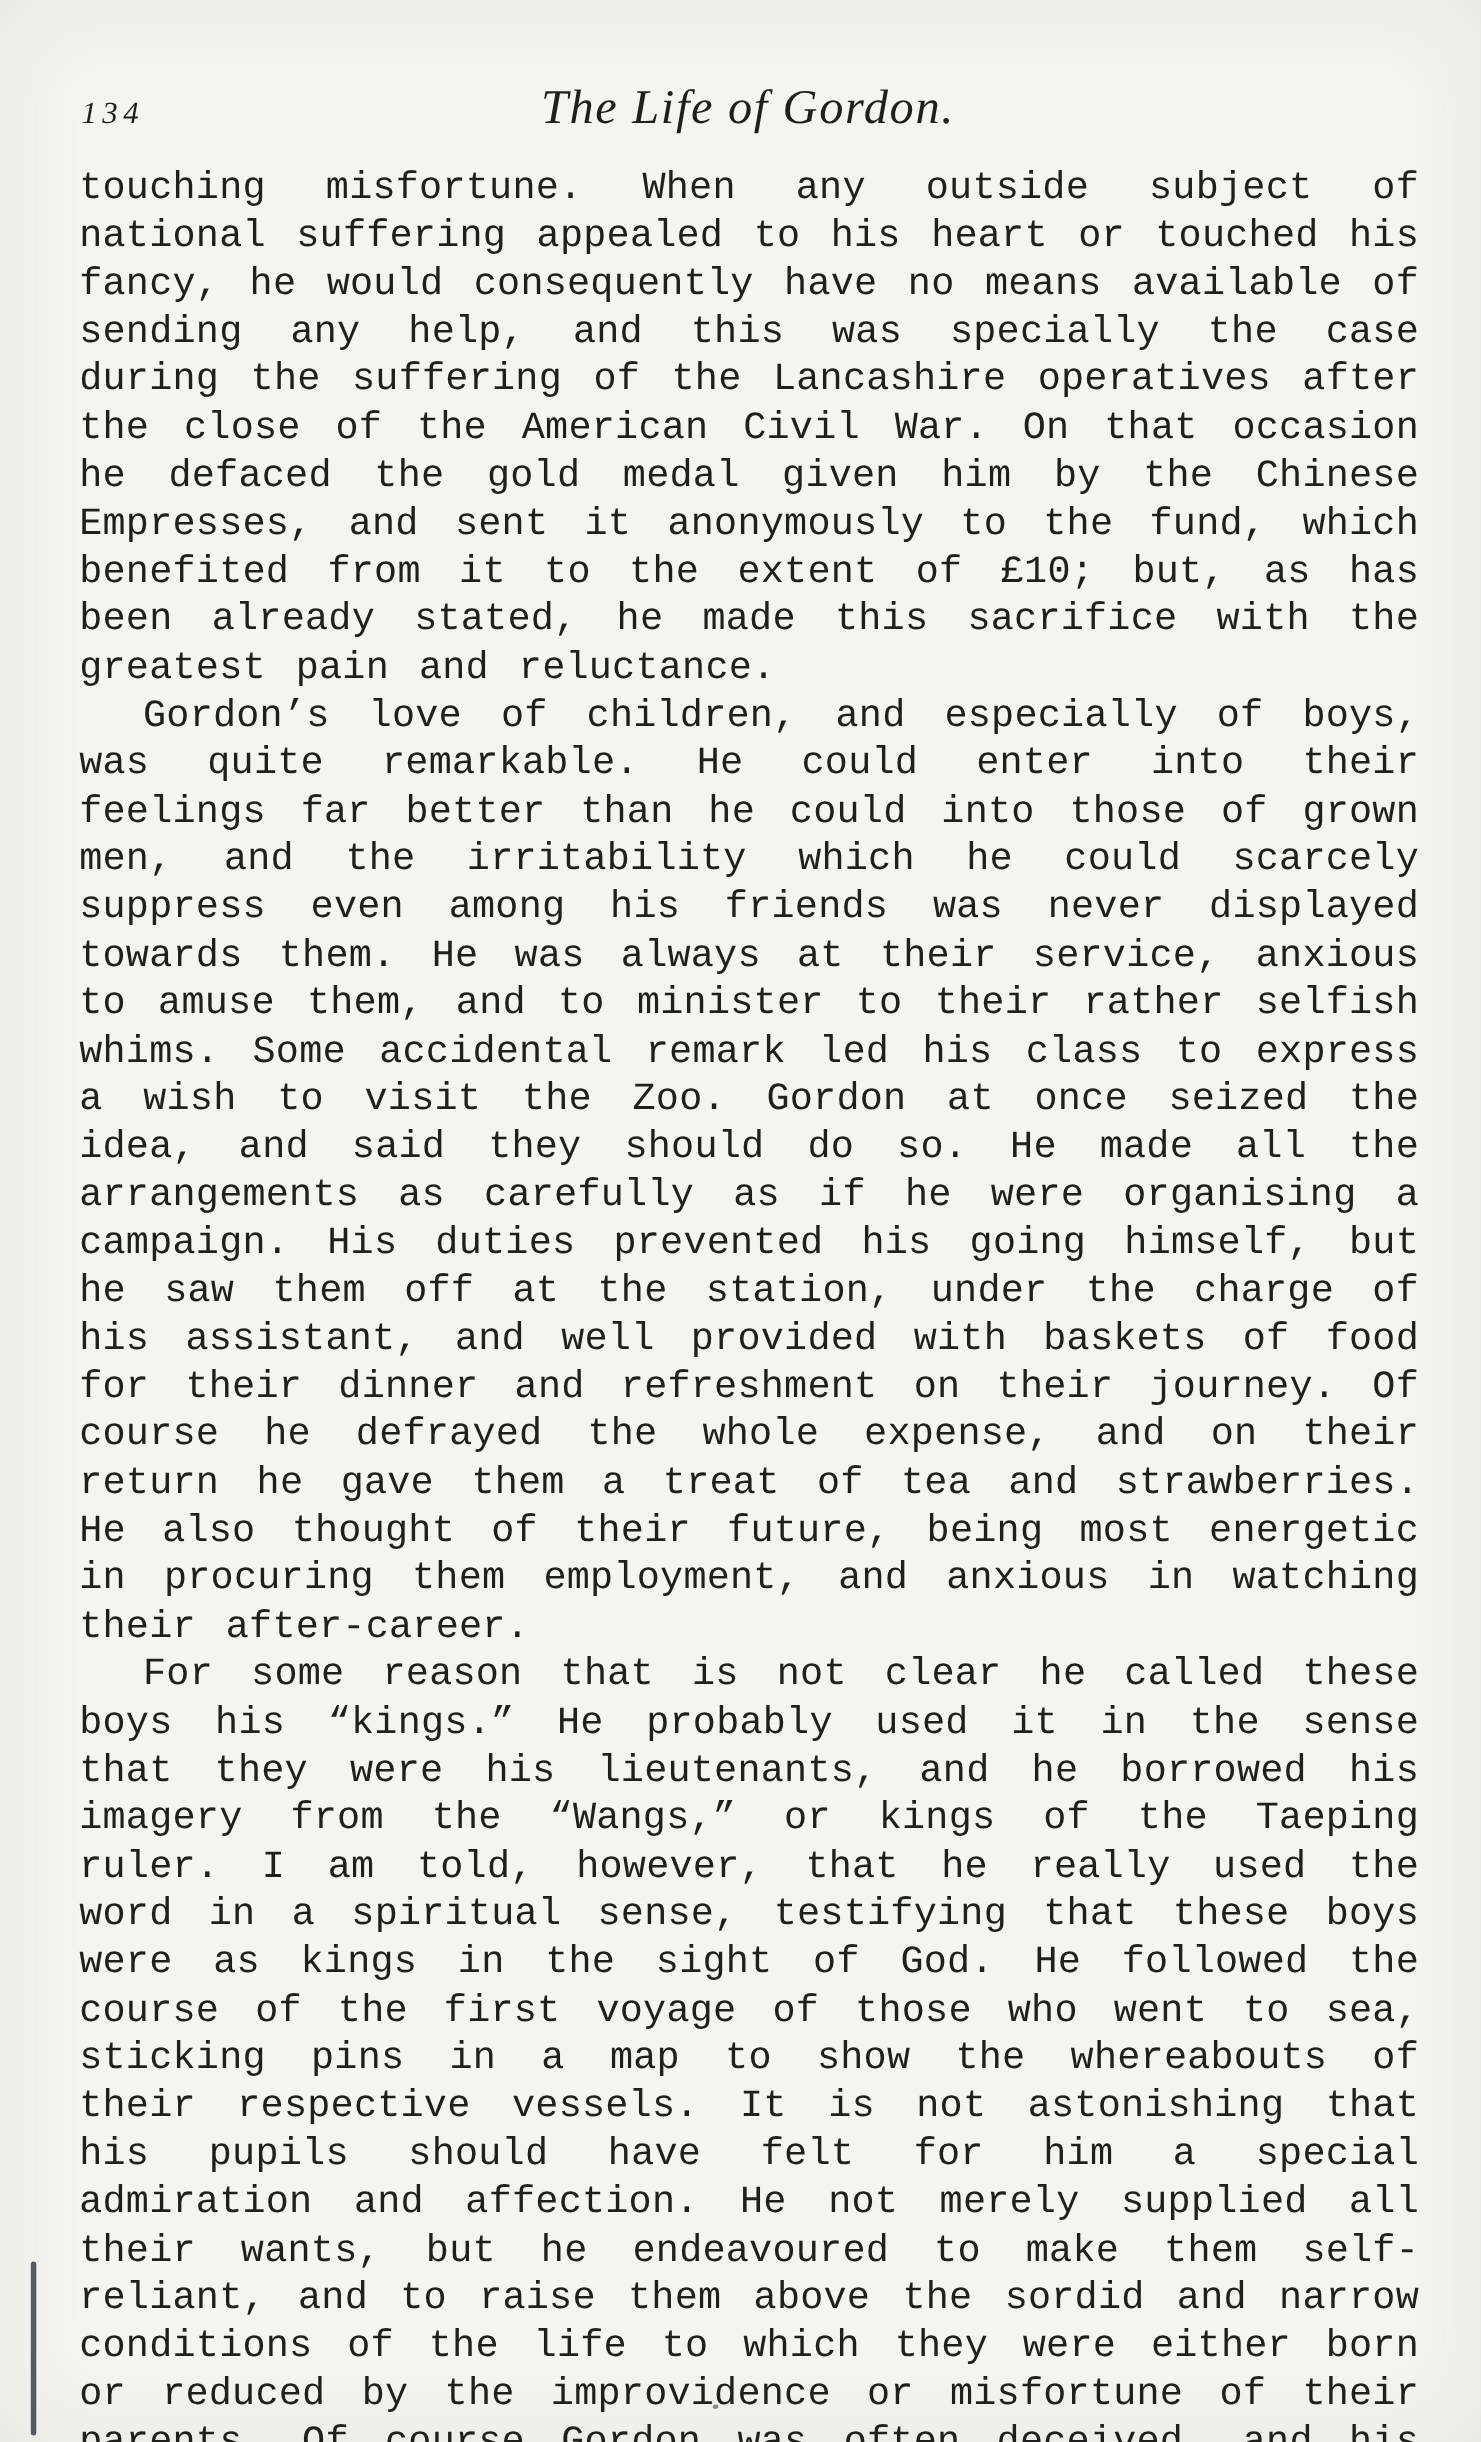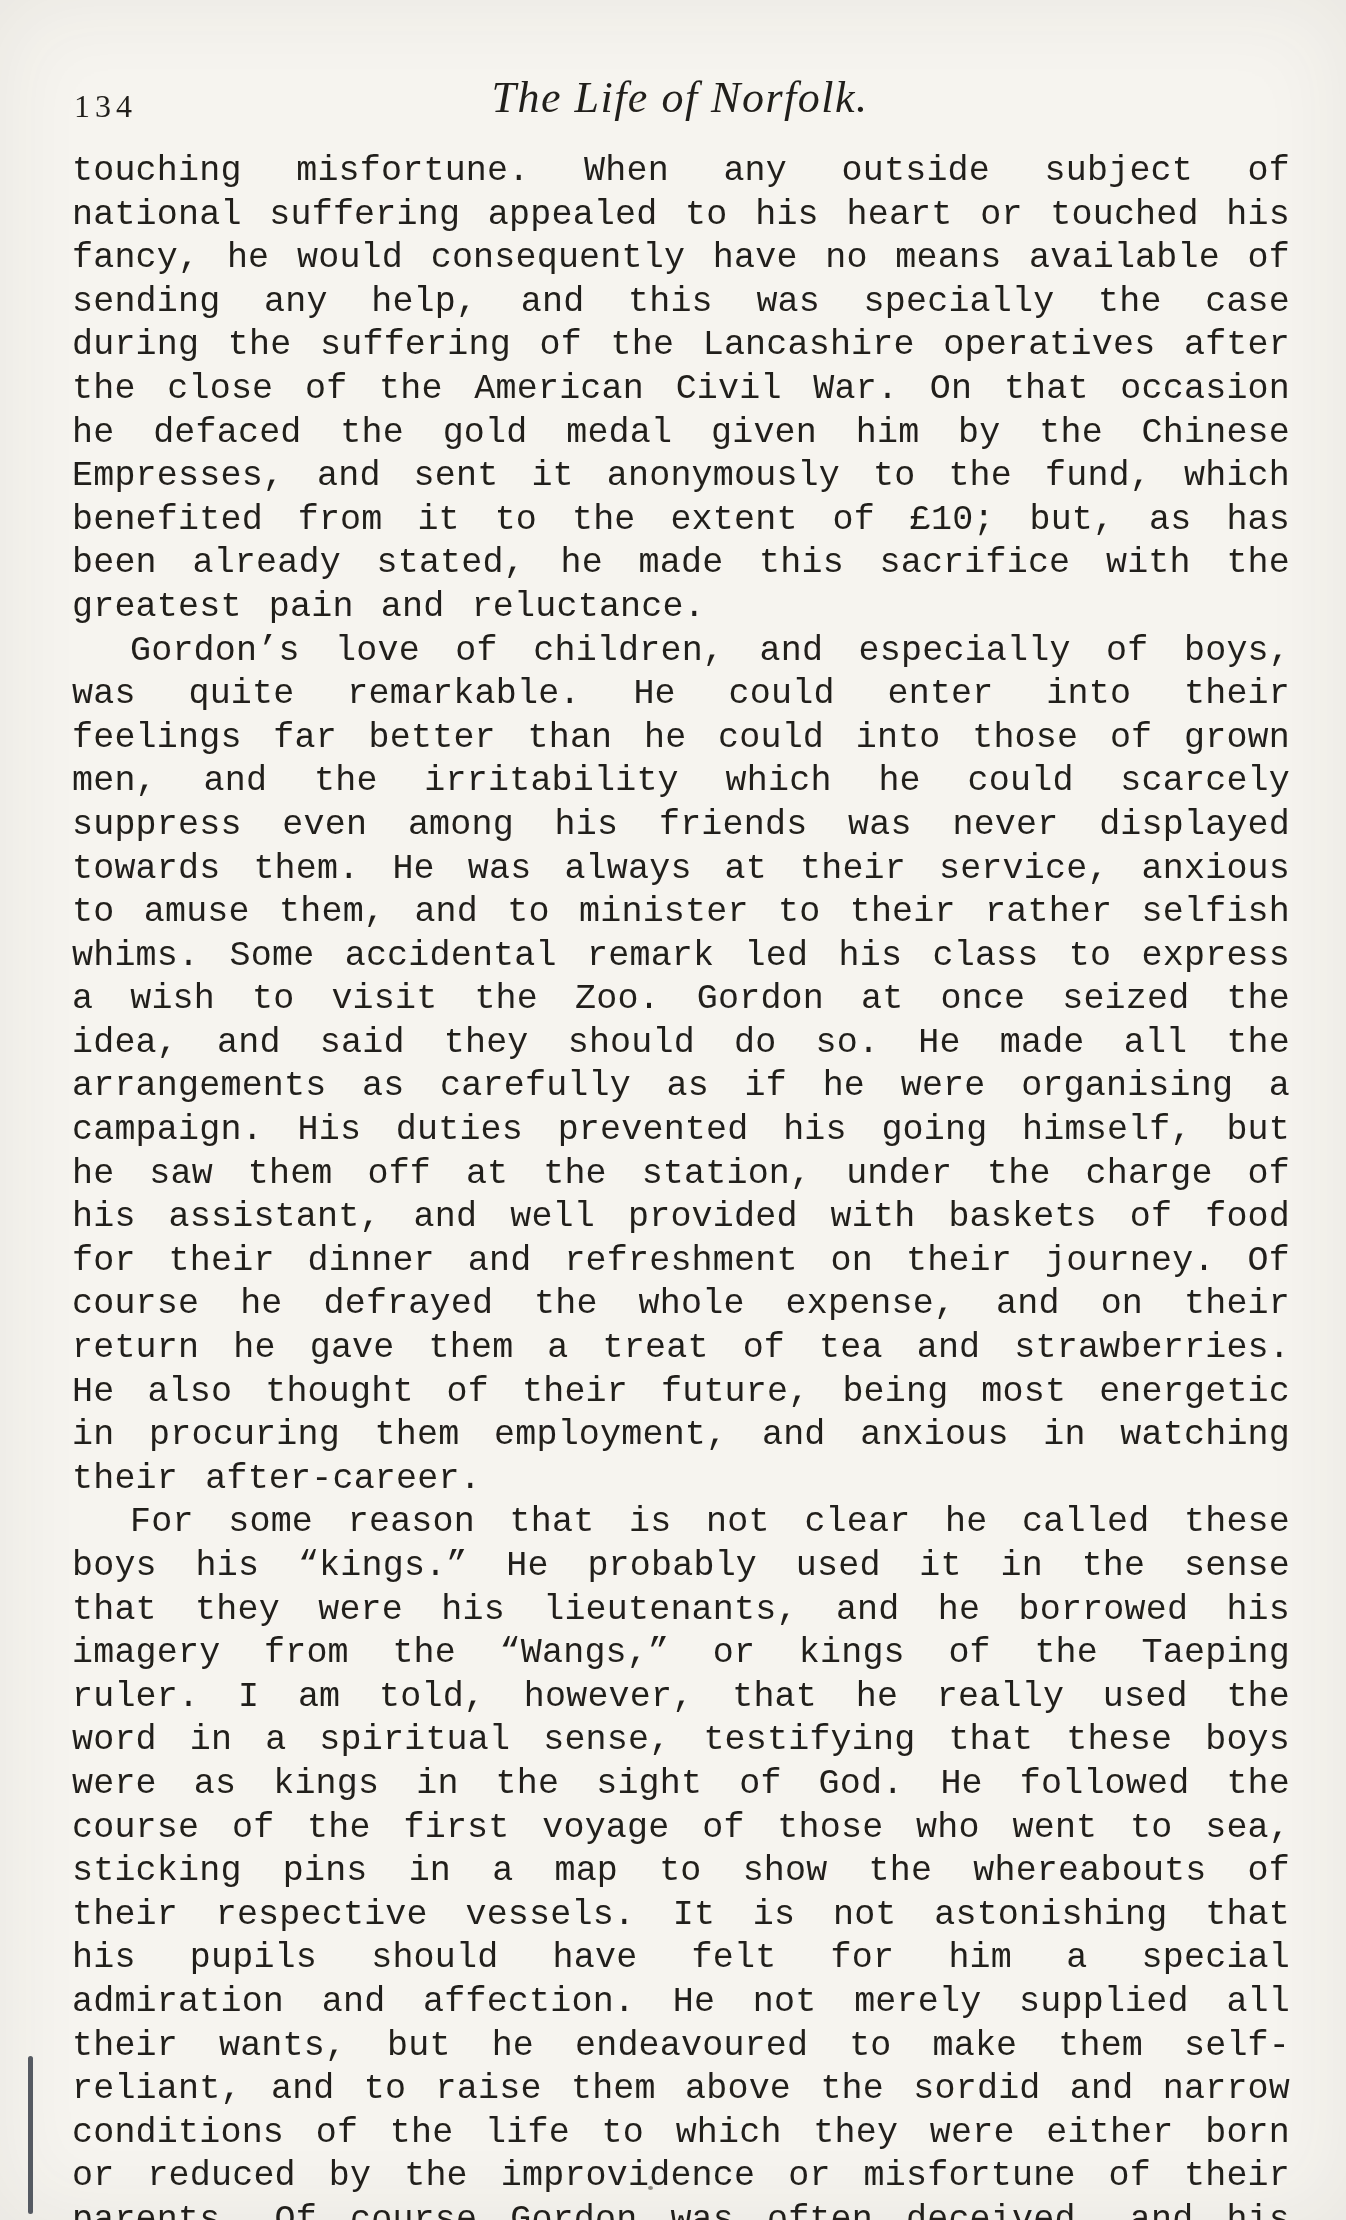--- a/index.html
+++ b/index.html
@@ -23,22 +23,23 @@
     position: absolute;
     top: 72px;
     left: 72px;
     right: 58px;
     height: 70px;
   }
   .page-number {
     position: absolute;
     left: 2px;
     top: 16px;
-    font-size: 32px;
+    font-size: 28px;
     letter-spacing: 5px;
+    font-style: italic;
   }
   .running-title {
     margin: 0;
     text-align: center;
     font-style: italic;
     font-weight: normal;
     font-size: 44px;
     letter-spacing: 1.5px;
   }
   .body-text {
@@ -80,21 +81,21 @@
     background: #8d8a82;
   }
 </style>
 </head>
 <body>
 
 <div class="sheet">
 
   <div class="running-head">
     <span class="page-number">134</span>
-    <h1 class="running-title">The Life of Norfolk.</h1>
+    <h1 class="running-title">The Life of Gordon.</h1>
   </div>
 
   <div class="body-text">
     <p>touching misfortune.  When any outside subject of national suffering appealed to his heart or touched his fancy, he would consequently have no means available of sending any help, and this was specially the case during the suffering of the Lancashire operatives after the close of the American Civil War.  On that occasion he defaced the gold medal given him by the Chinese Empresses, and sent it anonymously to the fund, which benefited from it to the extent of £10; but, as has been already stated, he made this sacrifice with the greatest pain and reluctance.</p>
     <p class="indent">Gordon’s love of children, and especially of boys, was quite remarkable.  He could enter into their feelings far better than he could into those of grown men, and the irritability which he could scarcely suppress even among his friends was never displayed towards them.  He was always at their service, anxious to amuse them, and to minister to their rather selfish whims.  Some accidental remark led his class to express a wish to visit the Zoo.  Gordon at once seized the idea, and said they should do so.  He made all the arrangements as carefully as if he were organising a campaign.  His duties prevented his going himself, but he saw them off at the station, under the charge of his assistant, and well provided with baskets of food for their dinner and refreshment on their journey.  Of course he defrayed the whole expense, and on their return he gave them a treat of tea and strawberries.  He also thought of their future, being most energetic in procuring them employment, and anxious in watching their after-career.</p>
     <p class="indent">For some reason that is not clear he called these boys his “kings.” He probably used it in the sense that they were his lieutenants, and he borrowed his imagery from the “Wangs,” or kings of the Taeping ruler. I am told, however, that he really used the word in a spiritual sense, testifying that these boys were as kings in the sight of God.  He followed the course of the first voyage of those who went to sea, sticking pins in a map to show the whereabouts of their respective vessels.  It is not astonishing that his pupils should have felt for him a special admiration and affection.  He not merely supplied all their wants, but he endeavoured to make them self-reliant, and to raise them above the sordid and narrow conditions of the life to which they were either born or reduced by the improvidence or misfortune of their parents.  Of course Gordon was often deceived, and his confidence and charity abused; but these cases were, after all, the smaller proportion of the great number that passed through his hands.  He sometimes met with gross ingratitude, like that of the boy whom he found starving, in rags, and ill with disease, and whom he restored to health, and perhaps to self-respect, and then sent back to his parents in Norfolk.  But neither</p>
   </div>
 
   <div class="artifact-line"></div>
   <div class="artifact-dot"></div>

